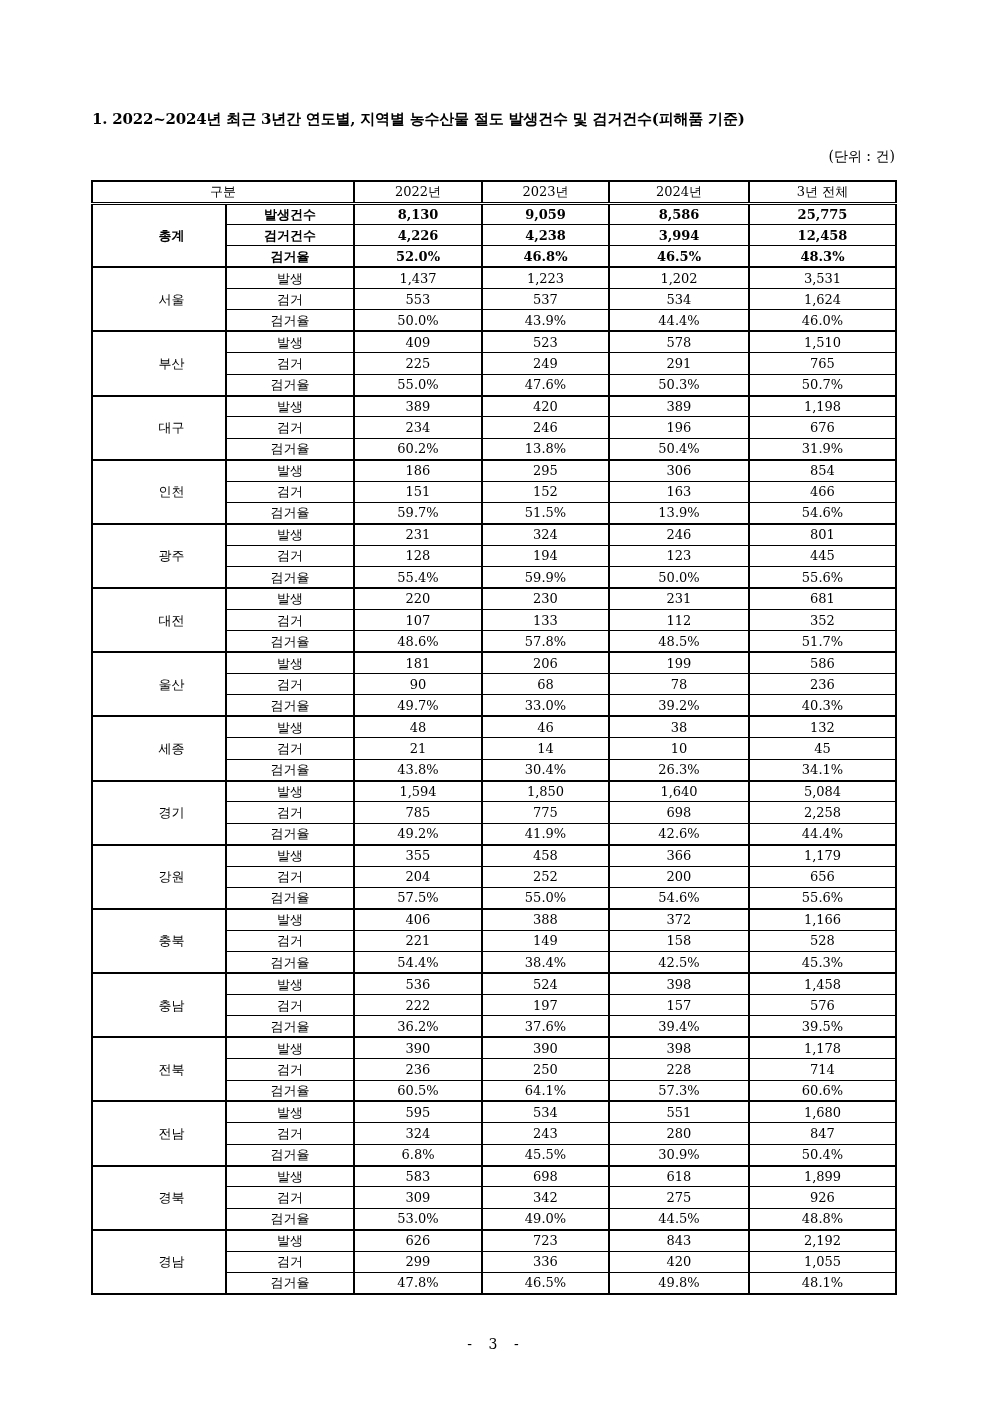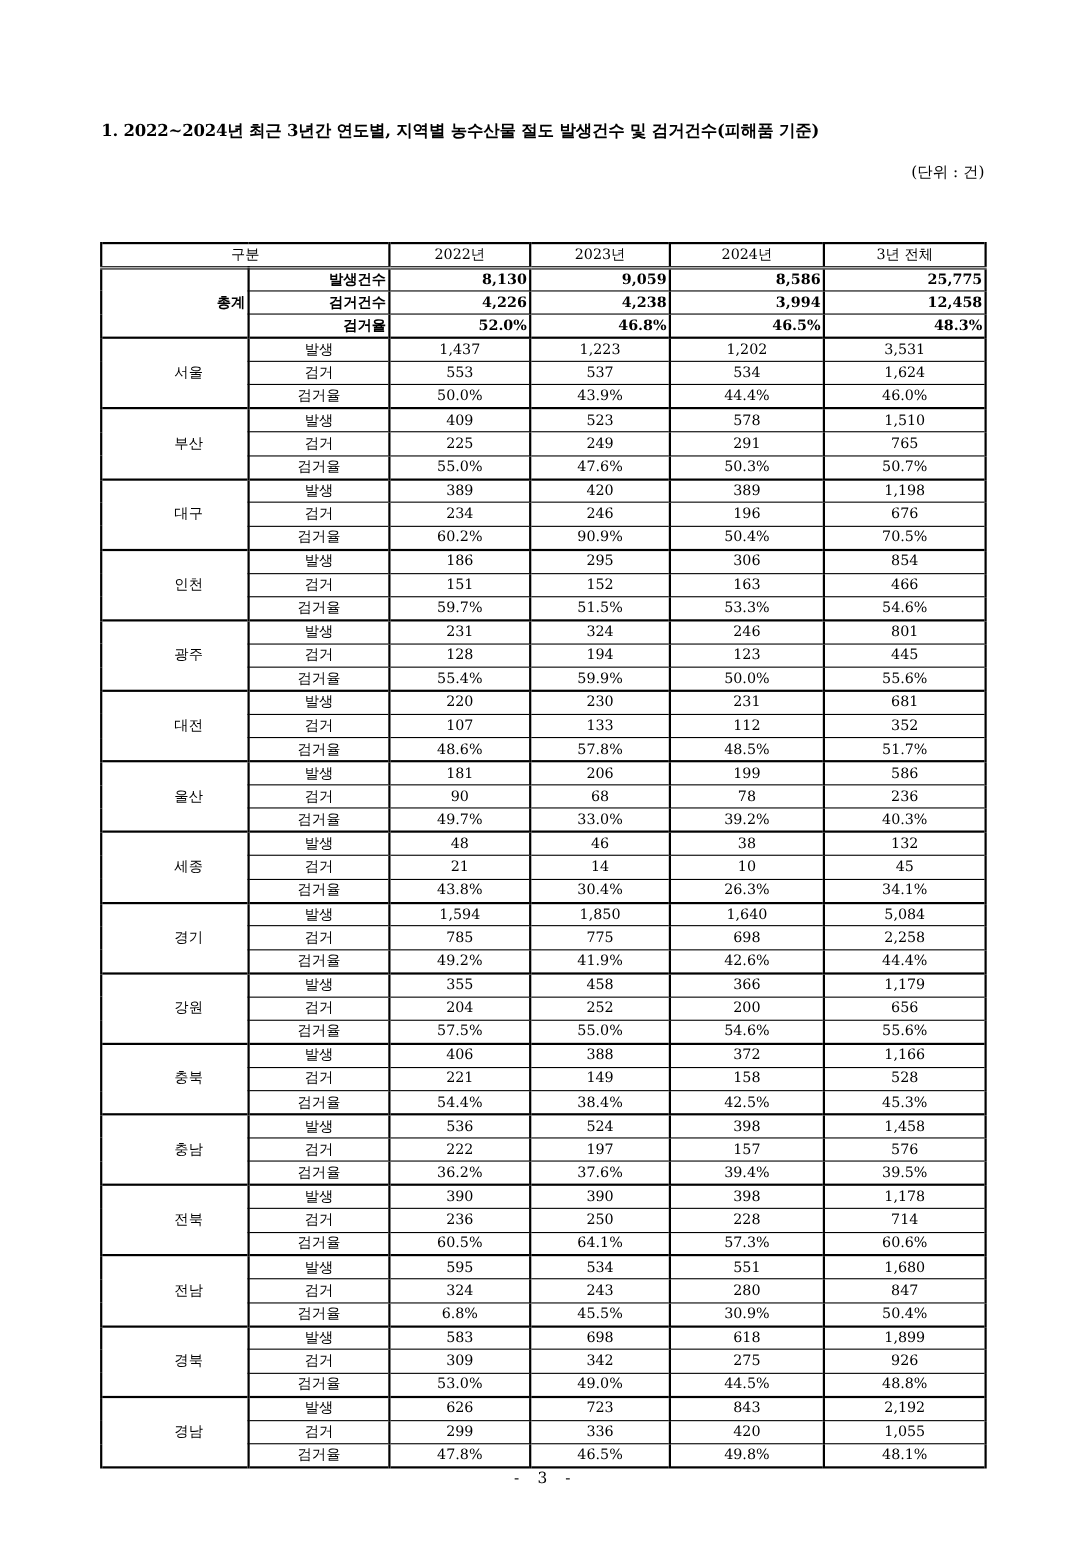--- a/index.html
+++ b/index.html
@@ -26,42 +26,41 @@
     font-weight: 500;
     text-align: right;
   }
   table.stats {
     position: absolute;
     left: 91px; top: 180px;
     width: 804px;
     border-collapse: collapse;
     table-layout: fixed;
     border: 2px solid #000;
-    margin-top: 40px;
   }
   table.stats td {
     border-top: 1px solid #000;
     border-bottom: 1px solid #000;
     border-left: 2px solid #000;
     border-right: 2px solid #000;
     text-align: center;
     vertical-align: middle;
     font-size: 13px;
     height: 21.4px;
     line-height: 1;
     padding: 0 2px;
     overflow: hidden;
   }
   table.stats thead td {
     height: 22px;
     border-bottom: 3px double #000;
     font-weight: 500;
   }
   table.stats tr.group-start td { border-top: 2px solid #000; }
-  table.stats tr.bold td { font-weight: bold; text-align: right; }
+  table.stats tr.bold td { font-weight: bold; }
   table.stats td.region { font-weight: 500; padding-left: 27px; }
   .page-number {
     position: absolute;
     top: 1336px; left: 0;
     width: 100%;
     text-align: center;
     font-size: 14px;
     letter-spacing: 6px;
   }
 </style>
@@ -167,44 +166,44 @@
       <tr>
         <td>검거</td>
         <td>234</td>
         <td>246</td>
         <td>196</td>
         <td>676</td>
       </tr>
       <tr>
         <td>검거율</td>
         <td>60.2%</td>
-        <td>90.9%</td>
+        <td>13.8%</td>
         <td>50.4%</td>
-        <td>70.5%</td>
+        <td>31.9%</td>
       </tr>
       <tr class="group-start">
         <td class="region" rowspan="3">인천</td>
         <td>발생</td>
         <td>186</td>
         <td>295</td>
         <td>306</td>
         <td>854</td>
       </tr>
       <tr>
         <td>검거</td>
         <td>151</td>
         <td>152</td>
         <td>163</td>
         <td>466</td>
       </tr>
       <tr>
         <td>검거율</td>
         <td>59.7%</td>
         <td>51.5%</td>
-        <td>53.3%</td>
+        <td>13.9%</td>
         <td>54.6%</td>
       </tr>
       <tr class="group-start">
         <td class="region" rowspan="3">광주</td>
         <td>발생</td>
         <td>231</td>
         <td>324</td>
         <td>246</td>
         <td>801</td>
       </tr>

